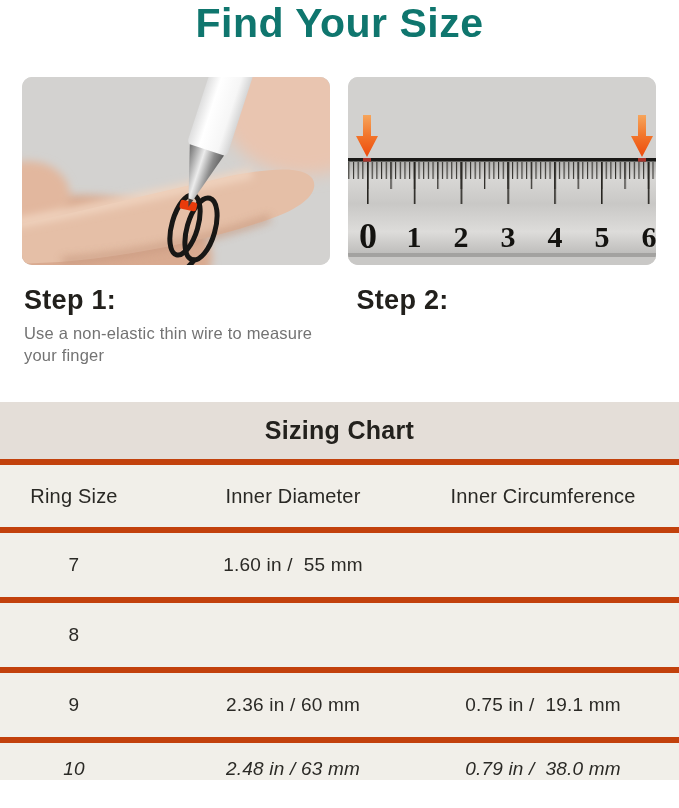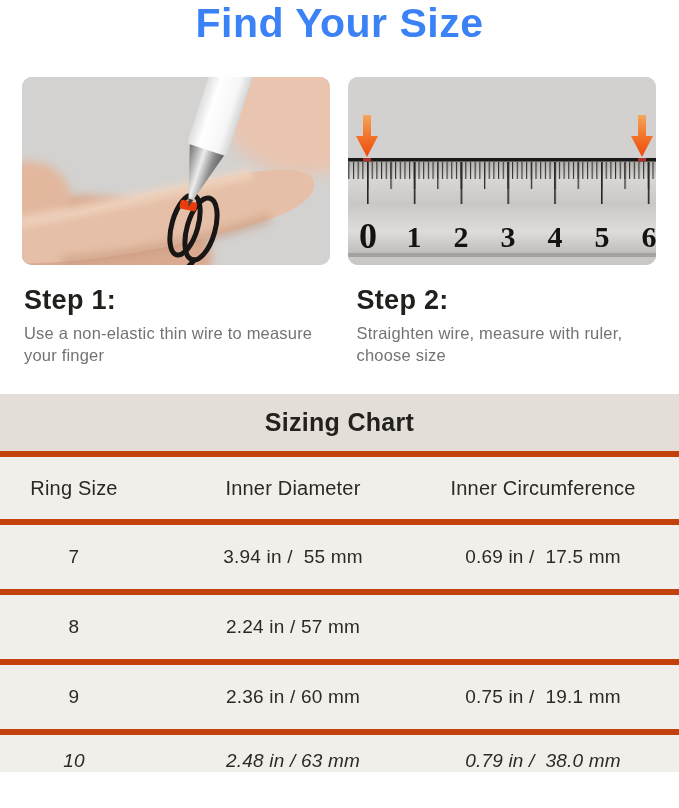--- a/index.html
+++ b/index.html
@@ -2,30 +2,30 @@
 <html><head>
 <meta charset="utf-8">
 <style>
   html,body{margin:0;padding:0;background:#ffffff;}
   .page{
     width:679px;height:808px;background:#ffffff;overflow:hidden;position:relative;
     font-family:"Liberation Sans",sans-serif;color:#2d2b28;
   }
   .title{
     margin:0;padding-top:1px;text-align:center;
-    font-size:41px;font-weight:800;letter-spacing:.5px;line-height:1.12;color:#3b82f6;
+    font-size:41px;font-weight:800;letter-spacing:.5px;line-height:1.12;color:#0f766e;
   }
   .images-row{display:flex;gap:18px;padding:0 22px;margin-top:30px;}
   .image-card{width:308px;height:188px;border-radius:10px;overflow:hidden;flex:0 0 auto;background:#d3d2d0;}
   .image-card svg{display:block;}
   .steps-row{display:flex;gap:30px;padding:0 22px;}
   .step{width:308px;}
   .step h2{margin:20px 0 0 2px;font-size:27px;font-weight:800;color:#22201c;letter-spacing:.3px;}
   .step p{margin:7px 0 0 2px;font-size:16.5px;line-height:1.32;color:#737373;max-width:302px;letter-spacing:.2px;}
-  .chart-section{margin-top:28px;}
+  .chart-section{margin-top:36px;}
   .chart-header{height:57px;background:#e4ded8;display:flex;align-items:center;justify-content:center;}
   .chart-header h2{margin:0;font-size:25px;font-weight:800;color:#23211d;letter-spacing:.3px;}
   .chart-body{height:320px;background:#c2410c;display:flex;flex-direction:column;}
   .trow{
     display:grid;grid-template-columns:148px 290px 210px;align-items:center;
     height:62px;margin-top:6px;background:#f1efe9;flex:0 0 auto;
   }
   .trow.data{height:64px;}
   .trow.last{flex:1 1 auto;height:auto;align-items:start;padding-top:15px;font-style:italic;}
   .cell{text-align:center;font-size:19px;color:#2b2a26;white-space:pre-wrap;letter-spacing:.2px;}
@@ -134,42 +134,39 @@
     </div>
   </div>
 
   <div class="steps-row">
     <div class="step">
       <h2>Step 1:</h2>
       <p>Use a non-elastic thin wire to measure your finger</p>
     </div>
     <div class="step">
       <h2>Step 2:</h2>
-      <p>Straighten wire, measure with ruler, choose size</p>
     </div>
   </div>
 
   <section class="chart-section">
     <div class="chart-header">
       <h2>Sizing Chart</h2>
     </div>
     <div class="chart-body">
       <div class="trow thead">
         <div class="cell">Ring Size</div>
         <div class="cell">Inner Diameter</div>
         <div class="cell">Inner Circumference</div>
       </div>
       <div class="trow data">
         <div class="cell">7</div>
-        <div class="cell">3.94 in /  55 mm</div>
-        <div class="cell">0.69 in /  17.5 mm</div>
+        <div class="cell">1.60 in /  55 mm</div>
       </div>
       <div class="trow data">
         <div class="cell">8</div>
-        <div class="cell">2.24 in / 57 mm</div>
       </div>
       <div class="trow data">
         <div class="cell">9</div>
         <div class="cell">2.36 in / 60 mm</div>
         <div class="cell">0.75 in /  19.1 mm</div>
       </div>
       <div class="trow data last">
         <div class="cell">10</div>
         <div class="cell">2.48 in / 63 mm</div>
         <div class="cell">0.79 in /  38.0 mm</div>

